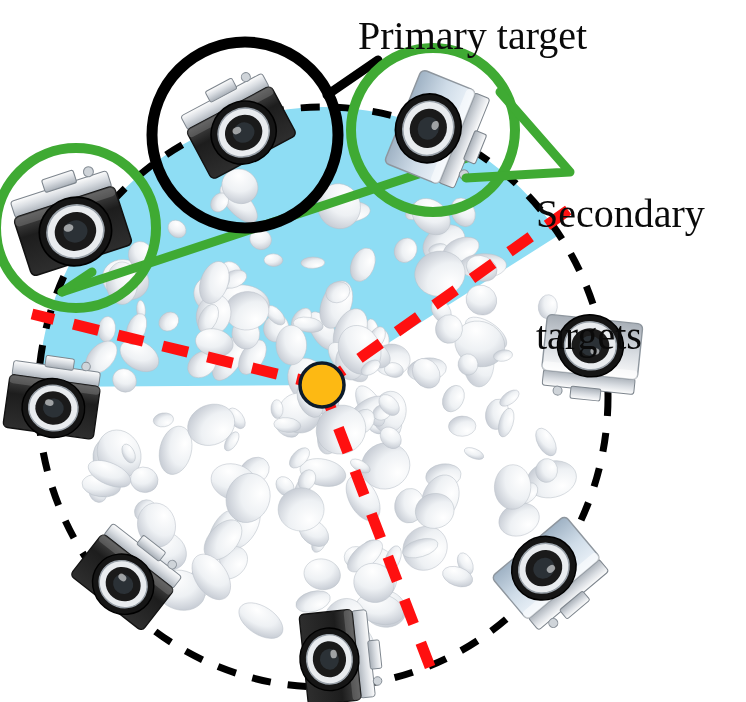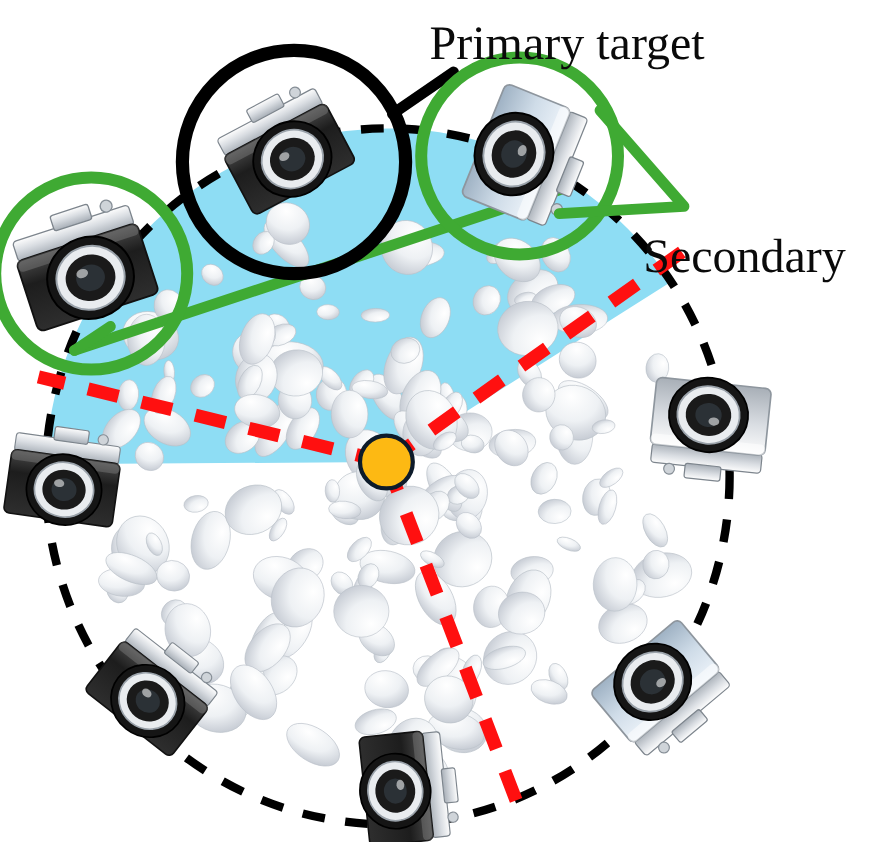--- a/index.html
+++ b/index.html
@@ -339,15 +339,16 @@
         <circle cx="76" cy="228" r="80" fill="none" stroke="#3faa33" stroke-width="10"></circle>
         <path d="M 500 92 L 570 172 L 466 178" fill="none" stroke="#3faa33" stroke-width="9" stroke-linejoin="round" stroke-linecap="round"></path>
       </g>
       <circle cx="322" cy="385" r="22" fill="#FDB913" stroke="#0d1b2a" stroke-width="3.5"></circle>
     </svg>
 
   <div class="lbl" id="lbl-primary">Primary target</div>
 
   <div class="lbl" id="lbl-secondary">
     <div>Secondary</div>
+    <div>targets</div>
   </div>
 
 </div>
 
 </body></html>

